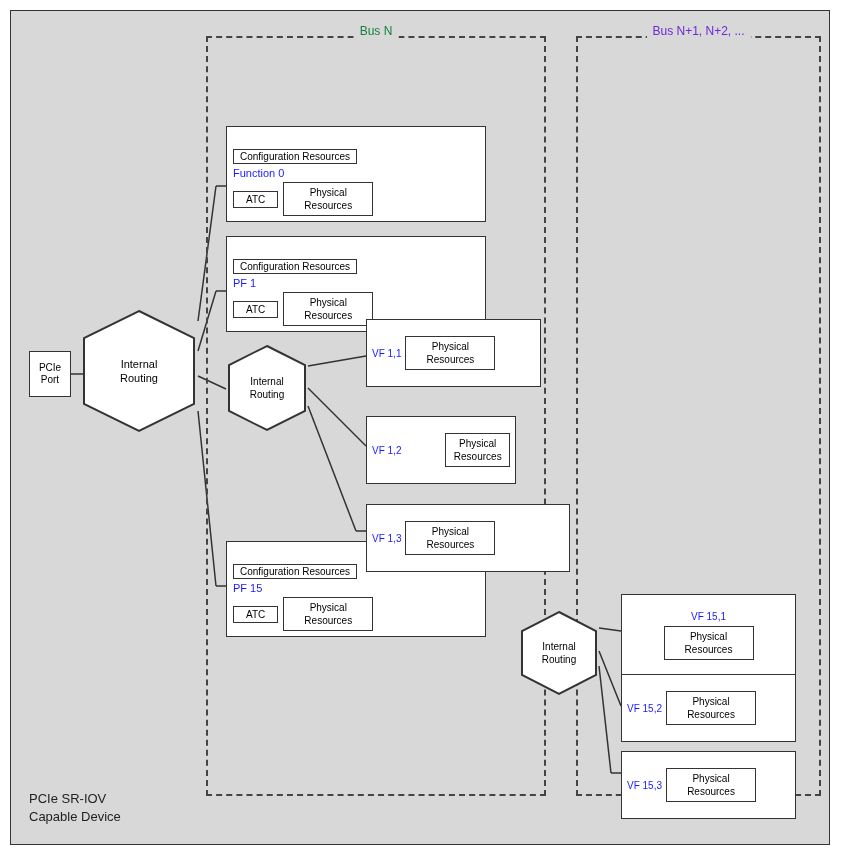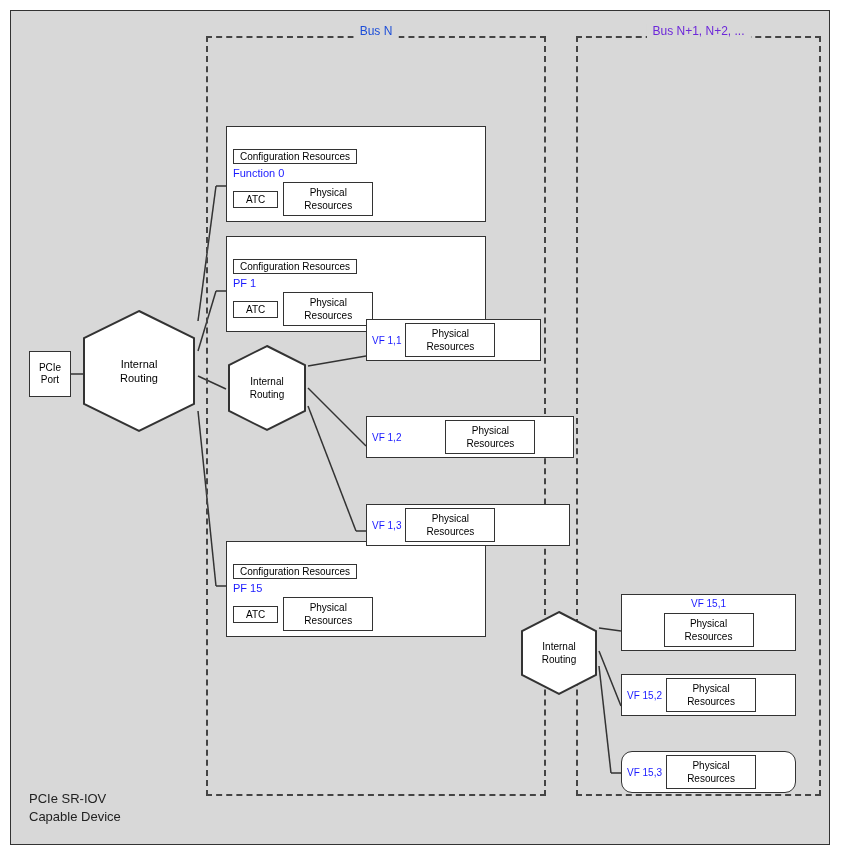--- a/index.html
+++ b/index.html
@@ -47,21 +47,21 @@
       background: transparent;
     }
     .bus-n-label {
       position: absolute;
       top: -14px;
       left: 50%;
       transform: translateX(-50%);
       background: #d8d8d8;
       padding: 0 6px;
       font-size: 12px;
-      color: #1d4ed8;
+      color: #15803d;
     }
     
     .bus-n1 {
       position: absolute;
       left: 565px;
       top: 25px;
       width: 245px;
       height: 760px;
       border: 2px dashed #444;
       background: transparent;
@@ -205,21 +205,21 @@
     }
 
     
     .vf-box {
       position: absolute;
       border: 1.5px solid #333;
       background: #fff;
       display: flex;
       align-items: center;
       gap: 4px;
-      padding: 3px 5px;
+      padding: 16px 5px;
     }
     .vf-label {
       font-size: 10px;
       color: #1a1aff;
       white-space: nowrap;
     }
     .vf-phys {
       border: 1px solid #333;
       background: #fff;
       font-size: 10px;
@@ -365,21 +365,21 @@
       </div>
     </div>
 
     <div class="vf-box" style="left:355px; top:308px; width:175px;">
       <span class="vf-label">VF 1,1</span>
       <div class="vf-phys" style="width:90px;">
         Physical<br>Resources
       </div>
     </div>
 
-    <div class="vf-box" style="left:355px; top:405px; width:208px;gap:44px;">
+    <div class="vf-box" style="left:355px; top:405px; width:150px;gap:44px;">
       <span class="vf-label">VF 1,2</span>
       <div class="vf-phys" style="width:90px;">
         Physical<br>Resources
       </div>
     </div>
 
     <div class="vf-box" style="left:355px; top:493px; width:204px;">
       <span class="vf-label">VF 1,3</span>
       <div class="vf-phys" style="width:90px;">
         Physical<br>Resources
@@ -393,21 +393,21 @@
       </div>
     </div>
 
     <div class="vf-box" style="left:610px; top:663px; width:175px;">
       <span class="vf-label">VF 15,2</span>
       <div class="vf-phys" style="width:90px;">
         Physical<br>Resources
       </div>
     </div>
 
-    <div class="vf-box" style="left:610px; top:740px; width:175px;border-radius:11px;">
+    <div class="vf-box" style="left:610px; top:740px; width:175px;">
       <span class="vf-label">VF 15,3</span>
       <div class="vf-phys" style="width:90px;">
         Physical<br>Resources
       </div>
     </div>
 
     <div class="device-label">
       <span>PCIe SR-IOV</span><br>
       <span>Capable Device</span>
     </div>

